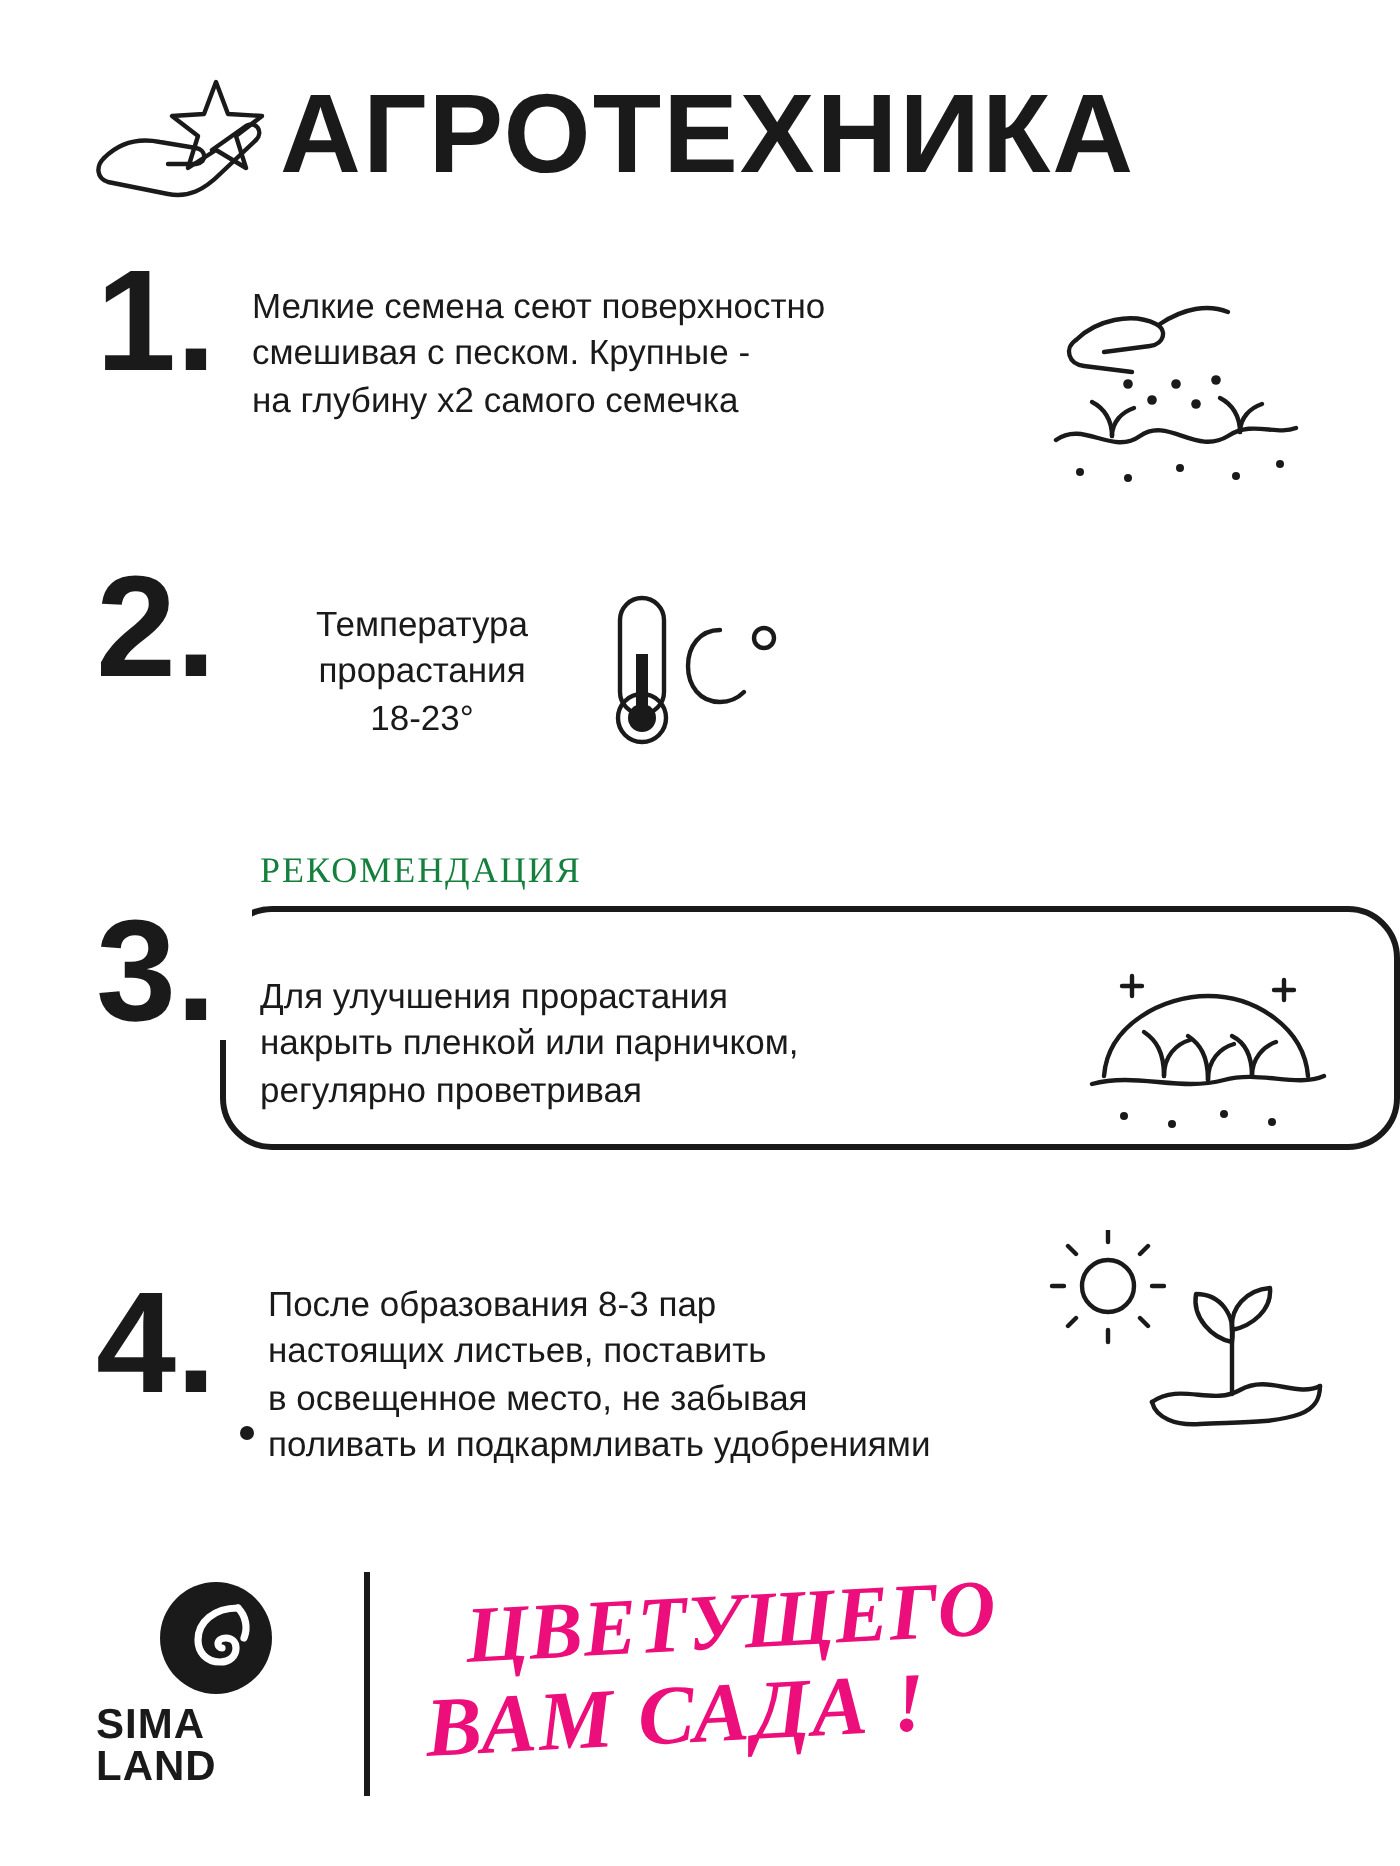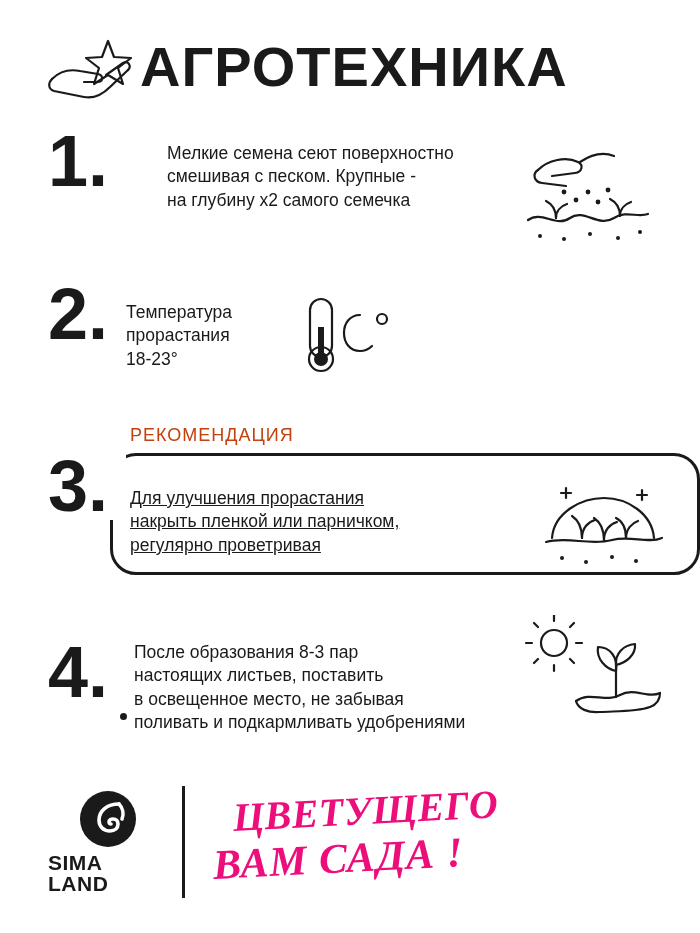--- a/index.html
+++ b/index.html
@@ -63,37 +63,38 @@
   }
   .step-text {
     font-size: 17.5px;
     line-height: 1.34;
     color: #1a1a1a;
     white-space: pre-line;
   }
 
   
   #step1 { top: 132px; left: 48px; width: 620px; }
-  #step1 .step-text { padding-top: 10px; width: 380px; margin-left: 41px; }
+  #step1 .step-text { padding-top: 10px; width: 380px; }
   #step1 .art { position: absolute; left: 470px; top: 8px; }
 
   
   #step2 { top: 285px; left: 48px; width: 620px; }
-  #step2 .step-text { padding-top: 16px; width: 170px; }
+  #step2 .step-text { padding-top: 16px; width: 170px; text-align: center; }
   #step2 .art { position: absolute; left: 250px; top: 8px; }
 
   
   #step3 { top: 425px; left: 48px; width: 640px; }
   .reco-label {
     position: absolute;
     left: 82px;
     top: 0px;
     font-size: 18px;
     letter-spacing: 1px;
-    color: #c2410c;
+    color: #15803d;
+    font-family: Liberation Serif, serif;
   }
   .reco-box {
     position: absolute;
     left: 62px;
     top: 28px;
     width: 590px;
     height: 122px;
     border: 3px solid #1a1a1a;
     border-radius: 26px;
   }
@@ -104,21 +105,20 @@
     z-index: 3;
     background: #fff;
     padding: 4px 2px 4px 0;
   }
   #step3 .step-text {
     position: absolute;
     left: 82px;
     top: 62px;
     width: 380px;
     z-index: 2;
-    text-decoration: underline;
   }
   #step3 .art { position: absolute; left: 490px; top: 55px; }
 
   
   #step4 { top: 615px; left: 48px; width: 640px; }
   #step4 .step-num { position: absolute; left: 0; top: 28px; }
   #step4 .step-text { position: absolute; left: 86px; top: 26px; width: 420px; }
   #step4 .art { position: absolute; left: 468px; top: 0px; }
 
   .bullet {

